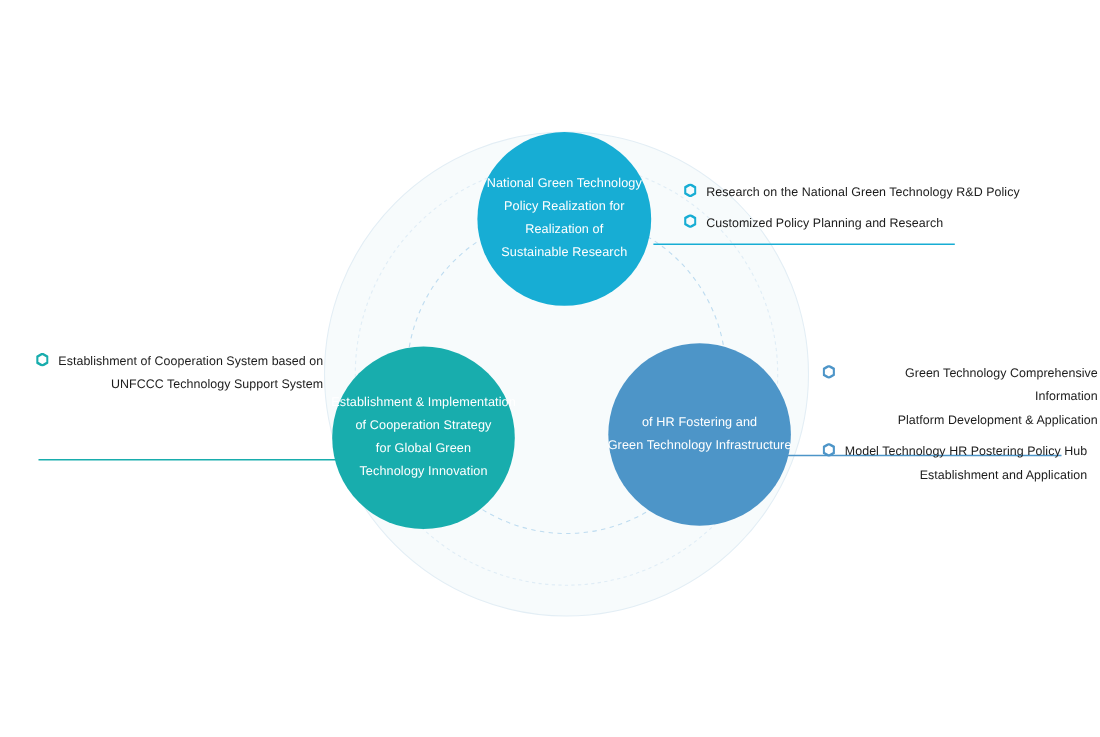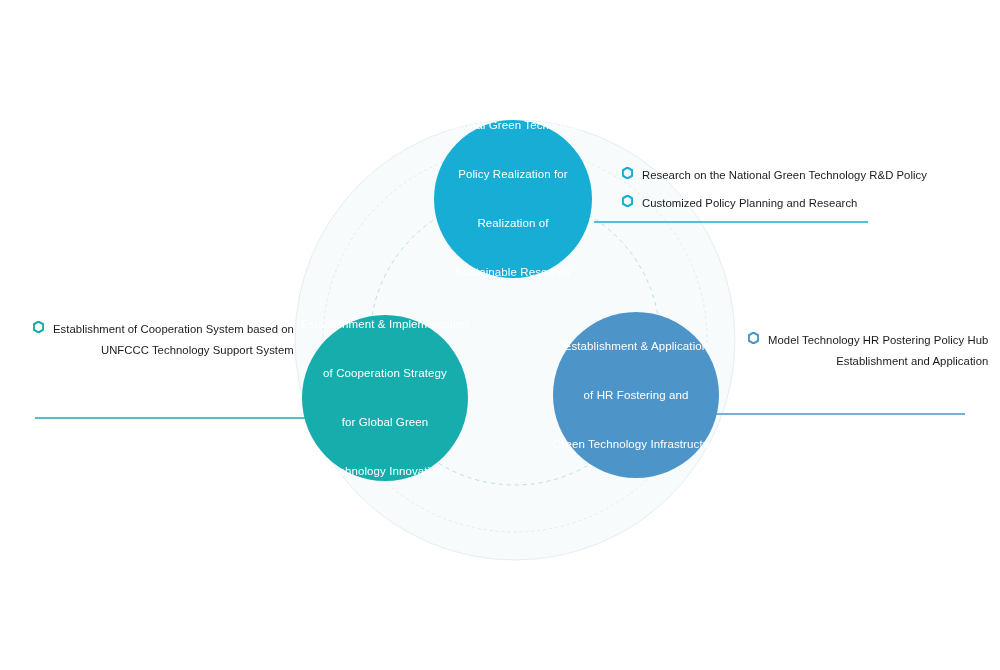--- a/index.html
+++ b/index.html
@@ -32,21 +32,20 @@
   .core-circle {
     position: absolute;
     border-radius: 50%;
     display: flex;
     flex-direction: column;
     align-items: center;
     justify-content: center;
     text-align: center;
     color: #ffffff;
     box-sizing: border-box;
-    gap: 28px;
   }
   .core-circle .line {
     display: block;
     white-space: nowrap;
     font-size: 11.5px;
     line-height: 21px;
     letter-spacing: 0.1px;
   }
 
   #circle-policy {
@@ -148,21 +147,20 @@
   </div>
 
   <div id="circle-cooperation" class="core-circle">
     <span class="line">Establishment &amp; Implementation</span>
     <span class="line">of Cooperation Strategy</span>
     <span class="line">for Global Green</span>
     <span class="line">Technology Innovation</span>
   </div>
 
   <div id="circle-hr" class="core-circle">
-    <span class="line">Establishment &amp; Application</span>
     <span class="line">of HR Fostering and</span>
     <span class="line">Green Technology Infrastructure</span>
   </div>
 
   <div id="callout-policy" class="callout">
     <ul class="callout-list">
       <li class="callout-item">
         <svg class="bullet-hex" viewBox="0 0 11 12">
           <polygon points="5.5,0.6 10.2,3.3 10.2,8.7 5.5,11.4 0.8,8.7 0.8,3.3" fill="none" stroke="#17add4" stroke-width="2.2"></polygon>
         </svg>
@@ -188,19 +186,26 @@
       </li>
     </ul>
   </div>
 
   <div id="callout-hr" class="callout">
     <ul class="callout-list">
       <li class="callout-item">
         <svg class="bullet-hex" viewBox="0 0 11 12">
           <polygon points="5.5,0.6 10.2,3.3 10.2,8.7 5.5,11.4 0.8,8.7 0.8,3.3" fill="none" stroke="#4d95c8" stroke-width="2.2"></polygon>
         </svg>
+        <span class="callout-text">Green Technology Comprehensive Information
+ Platform Development &amp; Application</span>
+      </li>
+      <li class="callout-item">
+        <svg class="bullet-hex" viewBox="0 0 11 12">
+          <polygon points="5.5,0.6 10.2,3.3 10.2,8.7 5.5,11.4 0.8,8.7 0.8,3.3" fill="none" stroke="#4d95c8" stroke-width="2.2"></polygon>
+        </svg>
         <span class="callout-text">Model Technology HR Postering Policy Hub
 Establishment and  Application</span>
       </li>
     </ul>
   </div>
 
 </div>
 
 </body></html>

